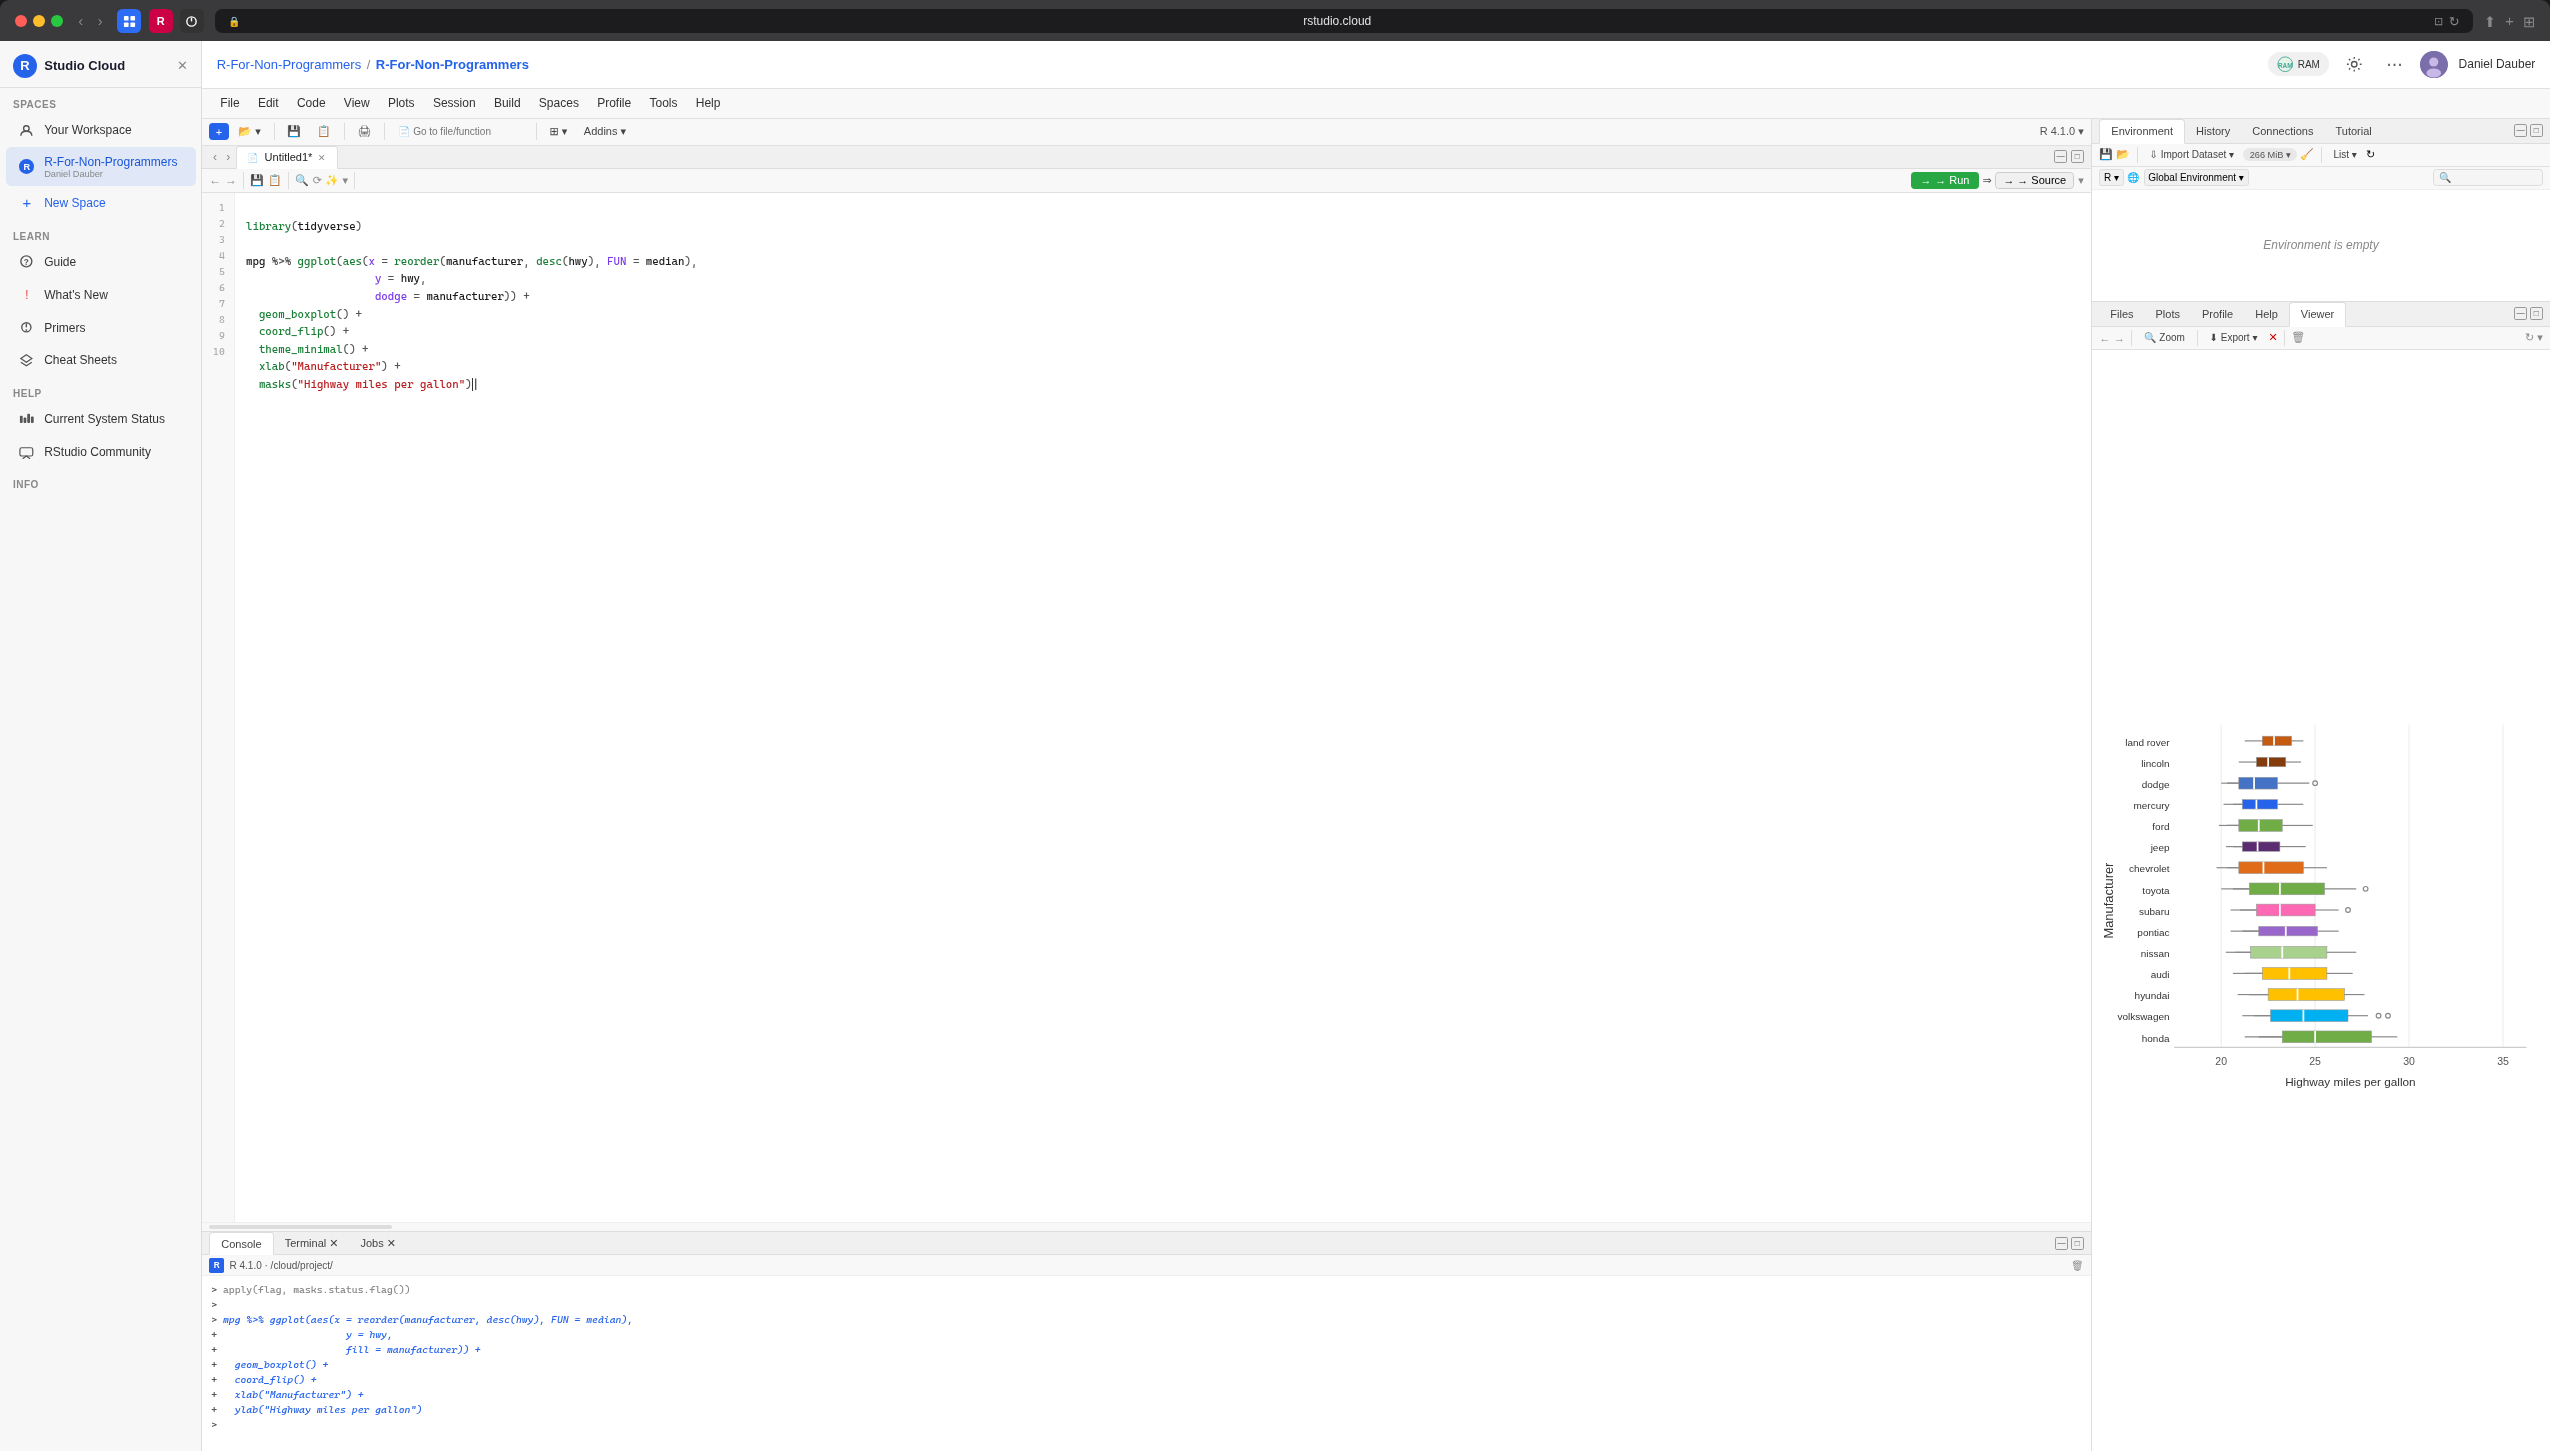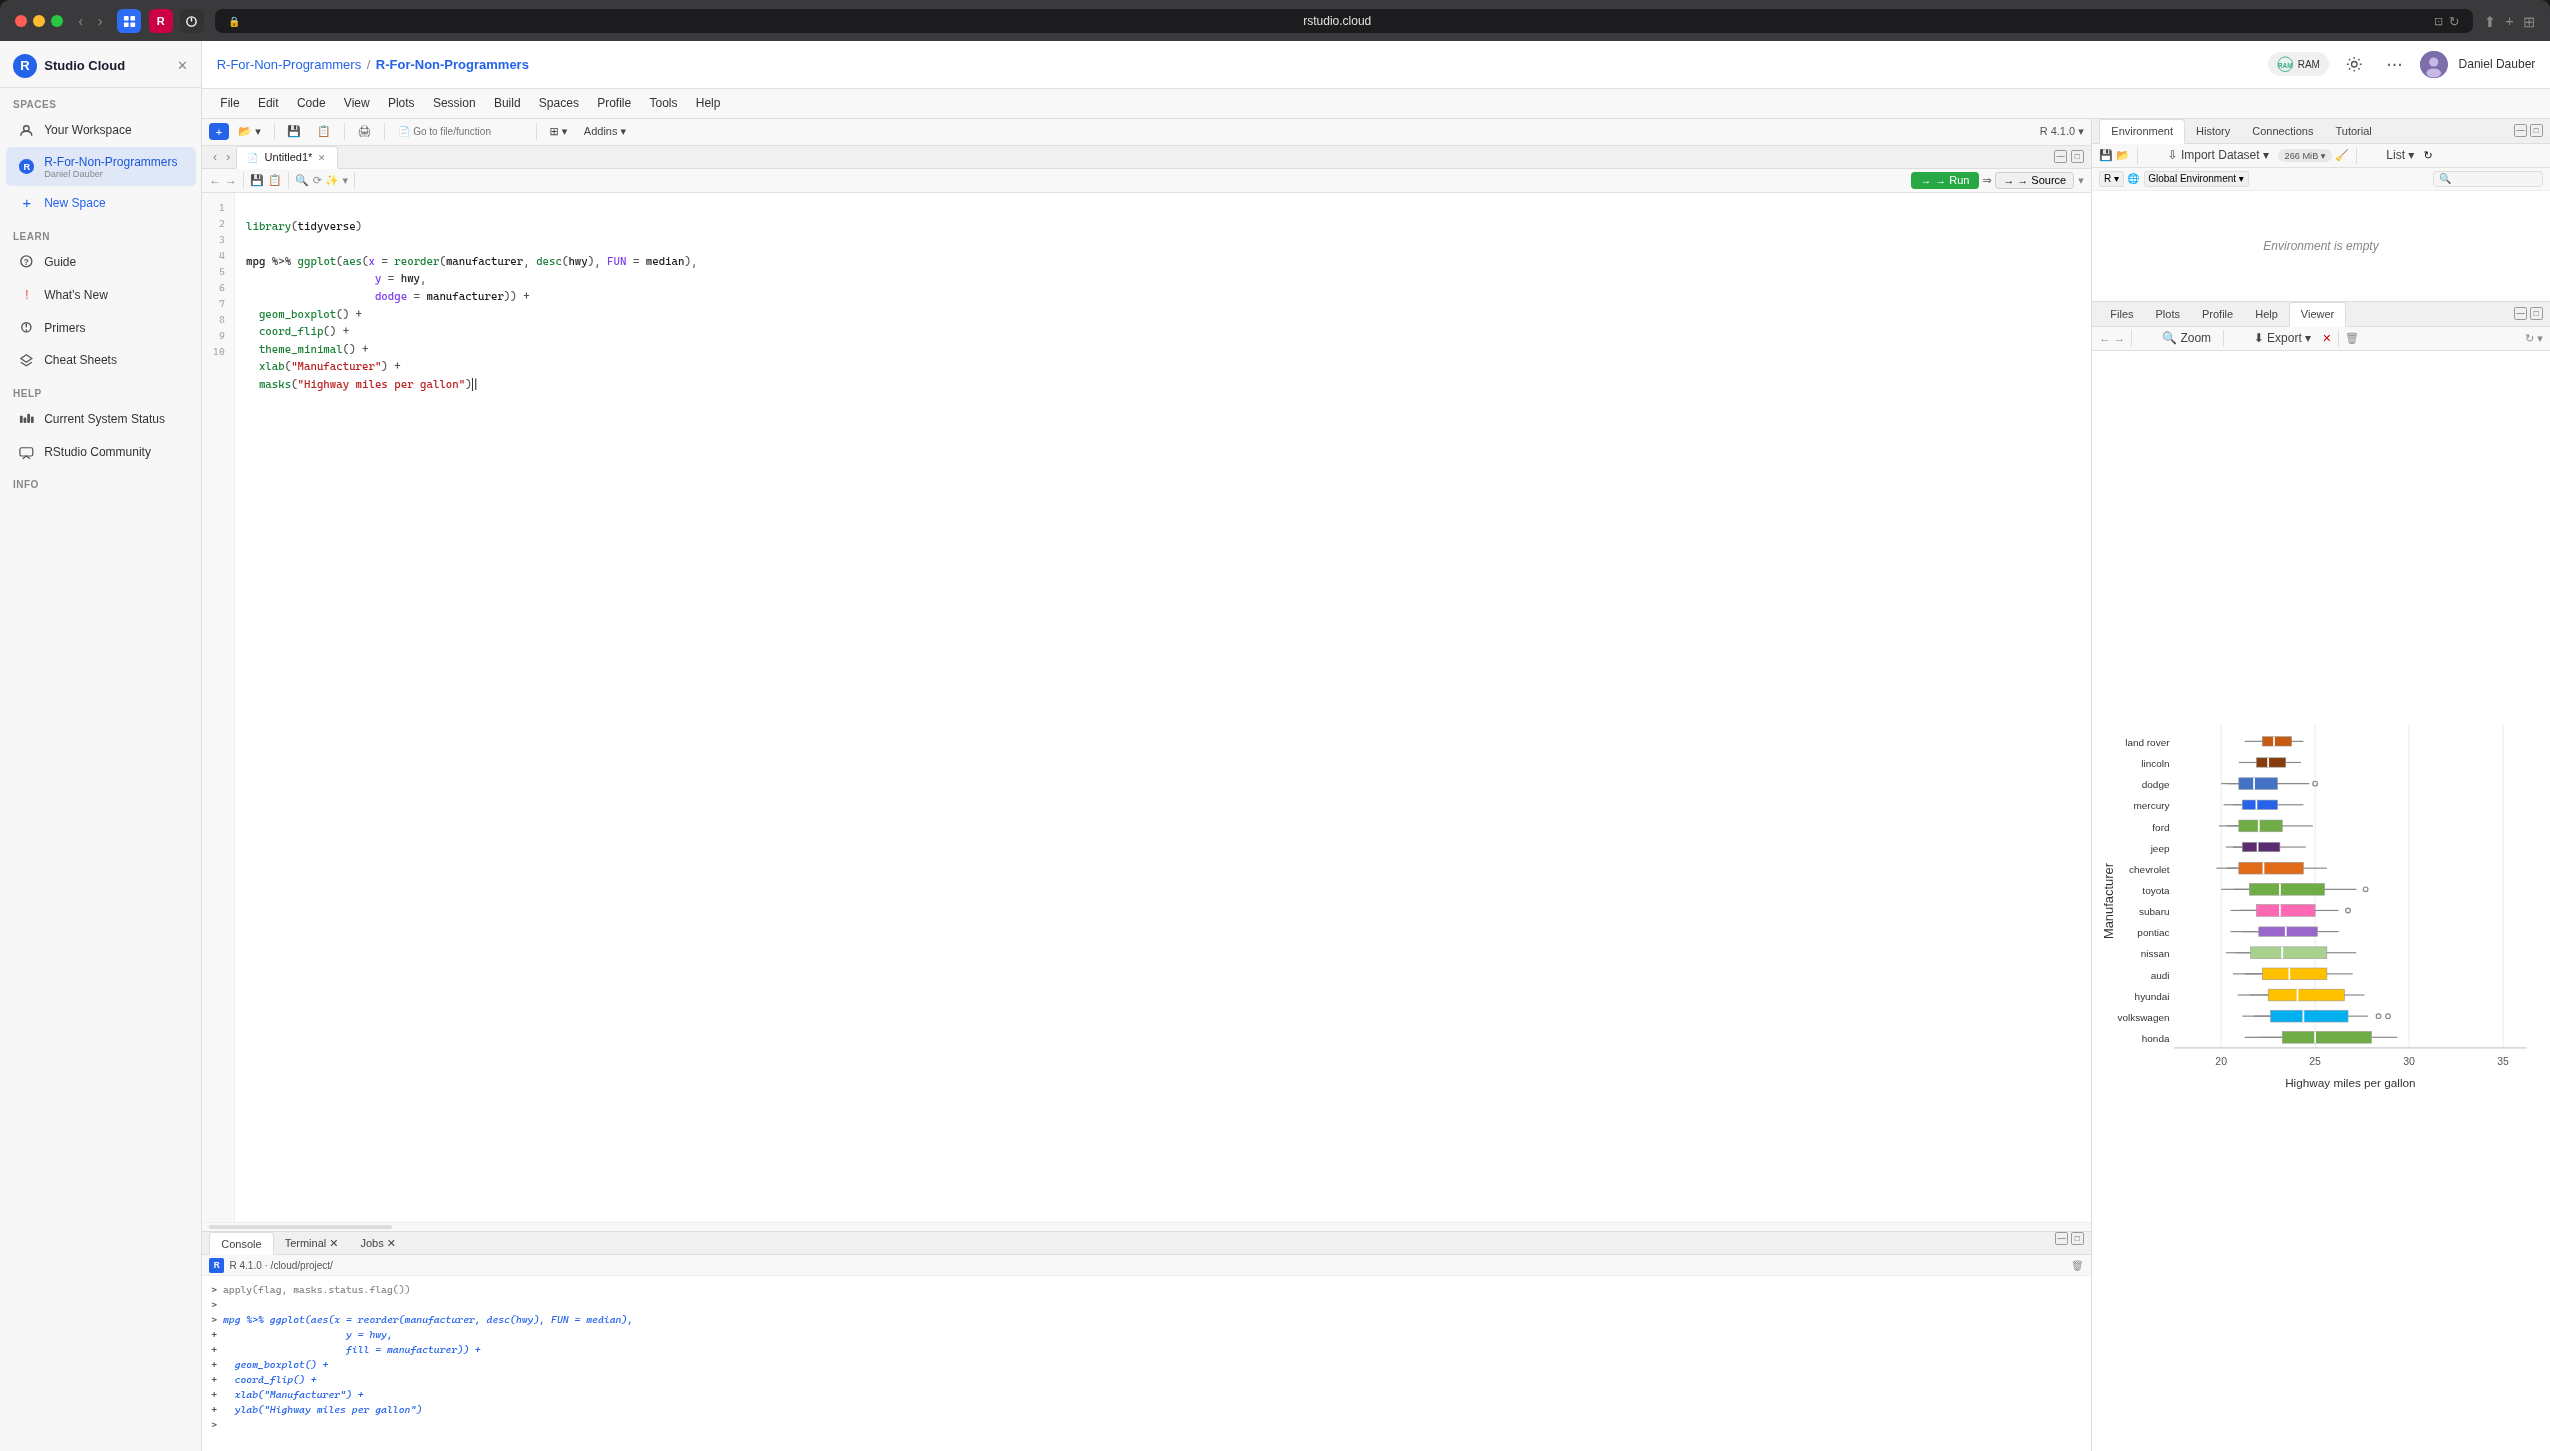--- a/index.html
+++ b/index.html
@@ -408,20 +408,21 @@
     .console-panel {
       height: 220px;
       border-top: 0.9px solid #ddd;
       display: flex;
       flex-direction: column;
     }
     .console-tabbar {
       background: #f0f0f0;
       border-bottom: 0.9px solid #ddd;
       display: flex;
+      align-items: center;
       padding: 0 7.3px;
     }
     .console-tab {
       padding: 4.6px 11px;
       font-size: 11px;
       cursor: pointer;
       color: #444;
     }
     .console-tab.active {
       background: white;
@@ -494,25 +495,24 @@
     .panel-toolbar {
       background: #f8f8f8;
       border-bottom: 0.9px solid #e0e0e0;
       padding: 2.7px 7.3px;
       display: flex;
       align-items: center;
       gap: 3.7px;
     }
     .panel-btn {
       padding: 1.8px 5.5px;
-      font-size: 12px;
+      font-size: 10px;
       color: #444;
       cursor: pointer;
       border-radius: 2.7px;
-      margin-left: 18px;
     }
     .env-empty {
       flex: 1;
       display: flex;
       align-items: center;
       justify-content: center;
       color: #888;
       font-size: 12px;
       font-style: italic;
     }

